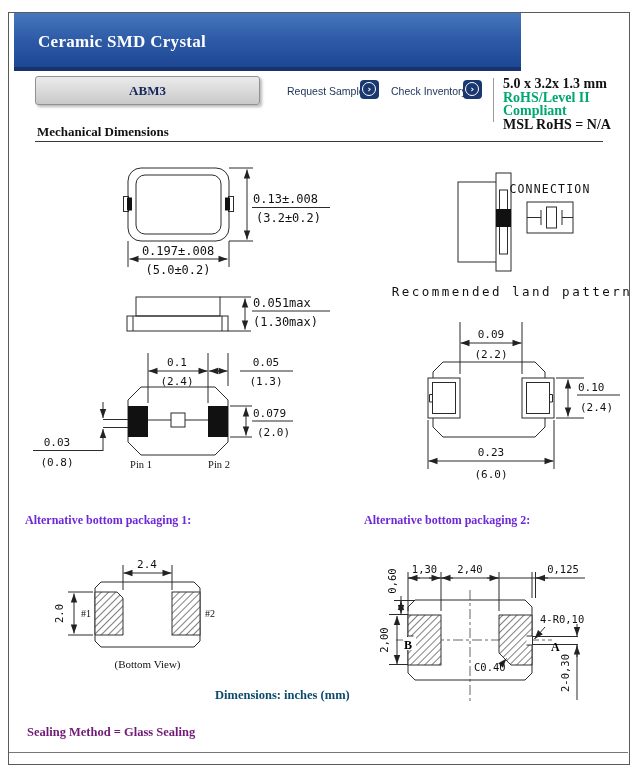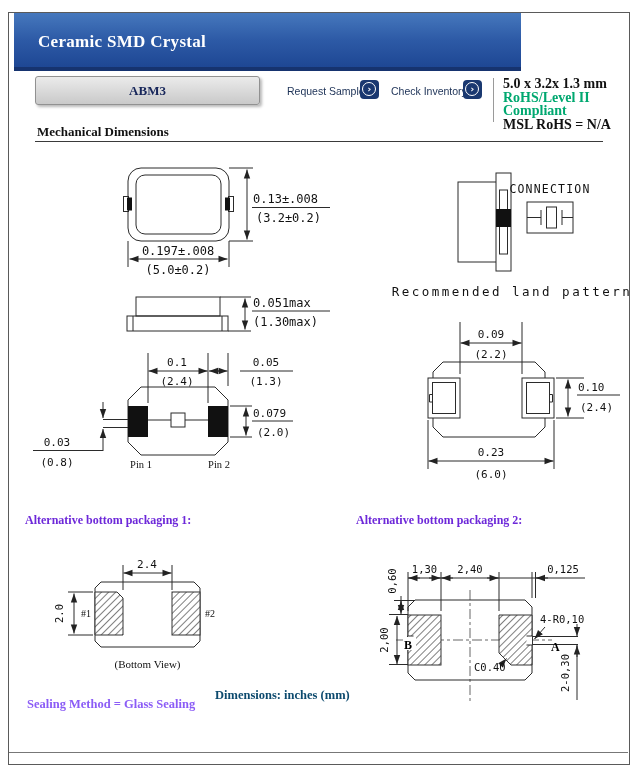--- a/index.html
+++ b/index.html
@@ -37,23 +37,23 @@
     line-height:12px;text-align:center;font-family:"DejaVu Sans",sans-serif;font-weight:bold;
   }
   .divider-v{position:absolute;left:493px;top:78px;width:1px;height:44px;background:#9a9a9a;}
   .specs{position:absolute;left:503px;top:77px;font-size:14px;font-weight:bold;line-height:13.5px;}
   .spec-size,.spec-msl{color:#111;}
   .spec-rohs{color:#00a870;}
   .mech-title{position:absolute;left:37px;top:124px;font-weight:bold;font-size:13px;color:#111;}
   .mech-underline{position:absolute;left:35px;top:141px;width:568px;height:1px;background:#3a3a3a;}
   .alt-heading{position:absolute;font-weight:bold;font-size:12px;color:#6d28d9;}
   #alt1-heading{left:25px;top:513px;}
-  #alt2-heading{left:356px;top:513px;}
+  #alt2-heading{left:364px;top:513px;}
   .units-note{position:absolute;left:215px;top:688px;font-weight:bold;font-size:12.5px;color:#0c4a6e;}
-  .sealing-note{position:absolute;left:27px;top:697px;font-weight:bold;font-size:12.5px;color:#8b5cf6;}
+  .sealing-note{position:absolute;left:27px;top:725px;font-weight:bold;font-size:12.5px;color:#701a75;}
   .bottom-rule{position:absolute;left:9px;top:752px;width:619px;height:1px;background:#777;}
   svg.drawings{position:absolute;left:0;top:0;pointer-events:none;}
   .ln{stroke:#2b2b2b;stroke-width:1;fill:none;}
   .lnw{stroke:#2b2b2b;stroke-width:1;fill:#ffffff;}
   .blk{fill:#111;stroke:none;}
   .cl{stroke:#555;stroke-width:.9;fill:none;stroke-dasharray:10 3 3 3;}
   .cad{font-family:"DejaVu Sans Mono",monospace;fill:#111;}
   .sftext{font-family:"Liberation Serif",serif;fill:#111;}
   .sfb{font-family:"Liberation Serif",serif;fill:#000;font-weight:bold;}
 </style>

